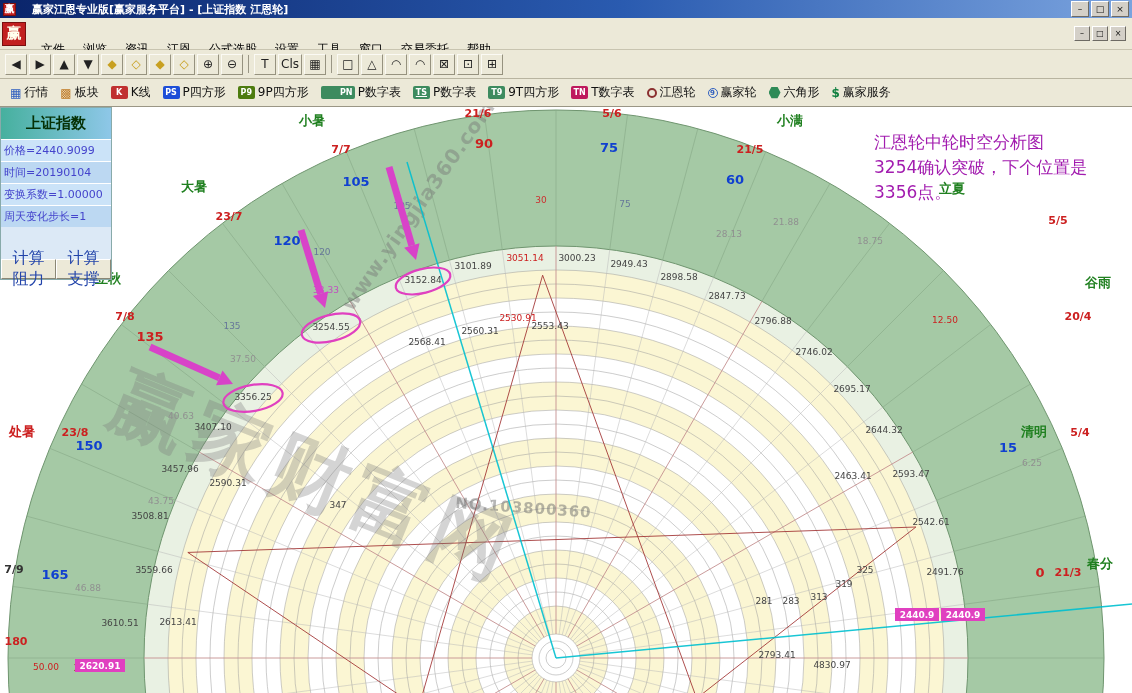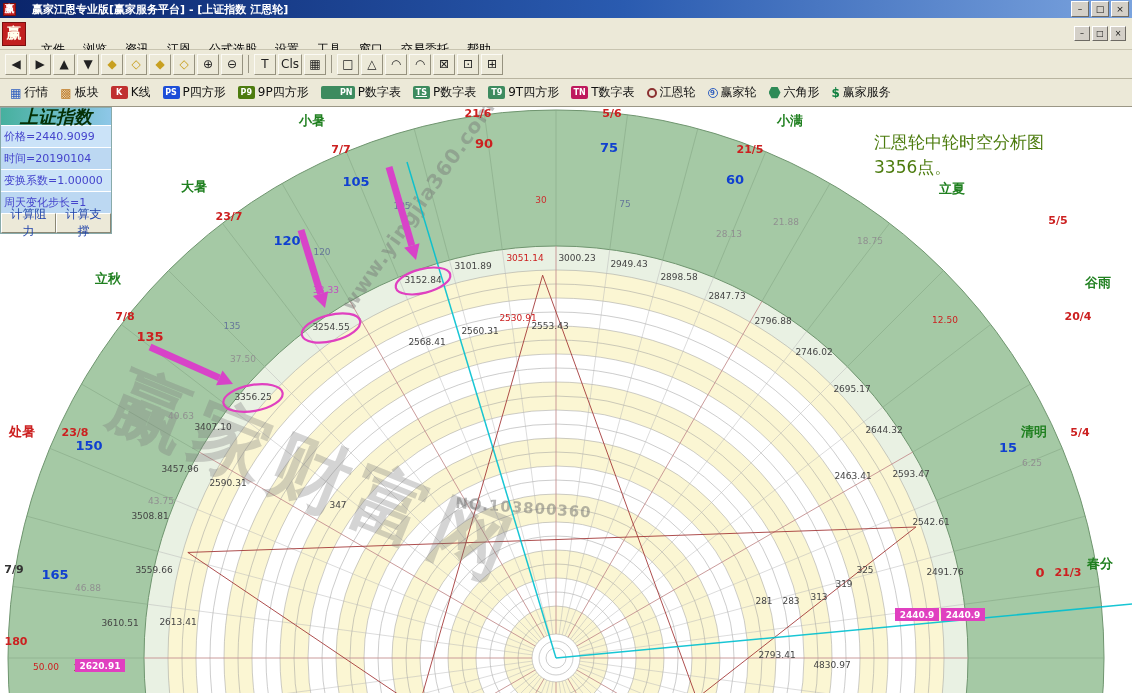--- a/index.html
+++ b/index.html
@@ -45,33 +45,33 @@
   .ringicon{width:10px;height:10px;border-radius:50%;display:inline-flex;align-items:center;
     justify-content:center;font-size:7px;font-weight:bold;box-sizing:border-box;}
   .hexicon{width:12px;height:12px;display:inline-block;
     clip-path:polygon(25% 3%,75% 3%,100% 50%,75% 97%,25% 97%,0 50%);}
   
   #wheel-svg{position:absolute;top:0;left:0;z-index:1;pointer-events:none;}
   svg text{font-family:"DejaVu Sans",sans-serif;}
   
   .side-panel{position:absolute;top:107px;left:0;width:112px;z-index:10;border:1px solid #8aa;
     box-sizing:border-box;background:#dce9f6;}
-  .side-header{height:17px;background:linear-gradient(90deg,#46b09e,#8ec7e8);color:#063;
-    font-size:18px;font-weight:bold;display:flex;align-items:center;justify-content:center;color:#053005;font-style:italic;}
+  .side-header{height:31px;background:linear-gradient(90deg,#46b09e,#8ec7e8);color:#063;
+    font-size:15px;font-weight:bold;display:flex;align-items:center;justify-content:center;color:#053005;}
   .side-row{height:22px;font-size:11px;color:#4444cc;display:flex;align-items:center;
     padding-left:3px;border-top:1px solid #fff;box-sizing:border-box;}
   .side-row:nth-child(odd){background:#cbe3f8;}
   .side-row:nth-child(even){background:#bcd8f2;}
   .side-btns{display:flex;}
-  .calc-btn{flex:1;height:20px;font-size:12px;color:#2244aa;background:#ece9d8;border:1px solid;
+  .calc-btn{flex:1;height:20px;font-size:16px;color:#2244aa;background:#ece9d8;border:1px solid;
     border-color:#fff #8a8775 #8a8775 #fff;display:flex;align-items:center;justify-content:center;
-    font-family:Liberation Mono, monospace;}
+    font-family:Liberation Mono, monospace;margin-top:32px;}
   
   .annotation{position:absolute;left:874px;top:130px;width:258px;z-index:10;
-    color:#4d7c0f;font-size:17px;line-height:25px;font-weight:500;}
+    color:#a21caf;font-size:17px;line-height:25px;font-weight:500;}
 </style>
 </head>
 <body>
 
 <svg id="wheel-svg" width="1132" height="693">
     <circle cx="556" cy="658" r="548" fill="#a5c9a5"></circle>
     <circle cx="556" cy="658" r="412" fill="#e9f1e3"></circle>
     <circle cx="556" cy="658" r="388" fill="#fbf6d3"></circle>
     <circle cx="556" cy="658" r="360" fill="#ffffff"></circle>
     <circle cx="556" cy="658" r="332" fill="#fbf6d3"></circle>
@@ -444,14 +444,15 @@
       <div class="side-row">周天变化步长=1</div>
     </div>
   <div class="side-btns" id="side-btns">
       <button class="calc-btn">计算阻力</button>
       <button class="calc-btn">计算支撑</button>
     </div>
 </div>
 
 <div class="annotation" id="annotation">
     <div>江恩轮中轮时空分析图</div>
+    <div>3254确认突破，下个位置是</div>
     <div>3356点。</div>
   </div>
 
 </body></html>

